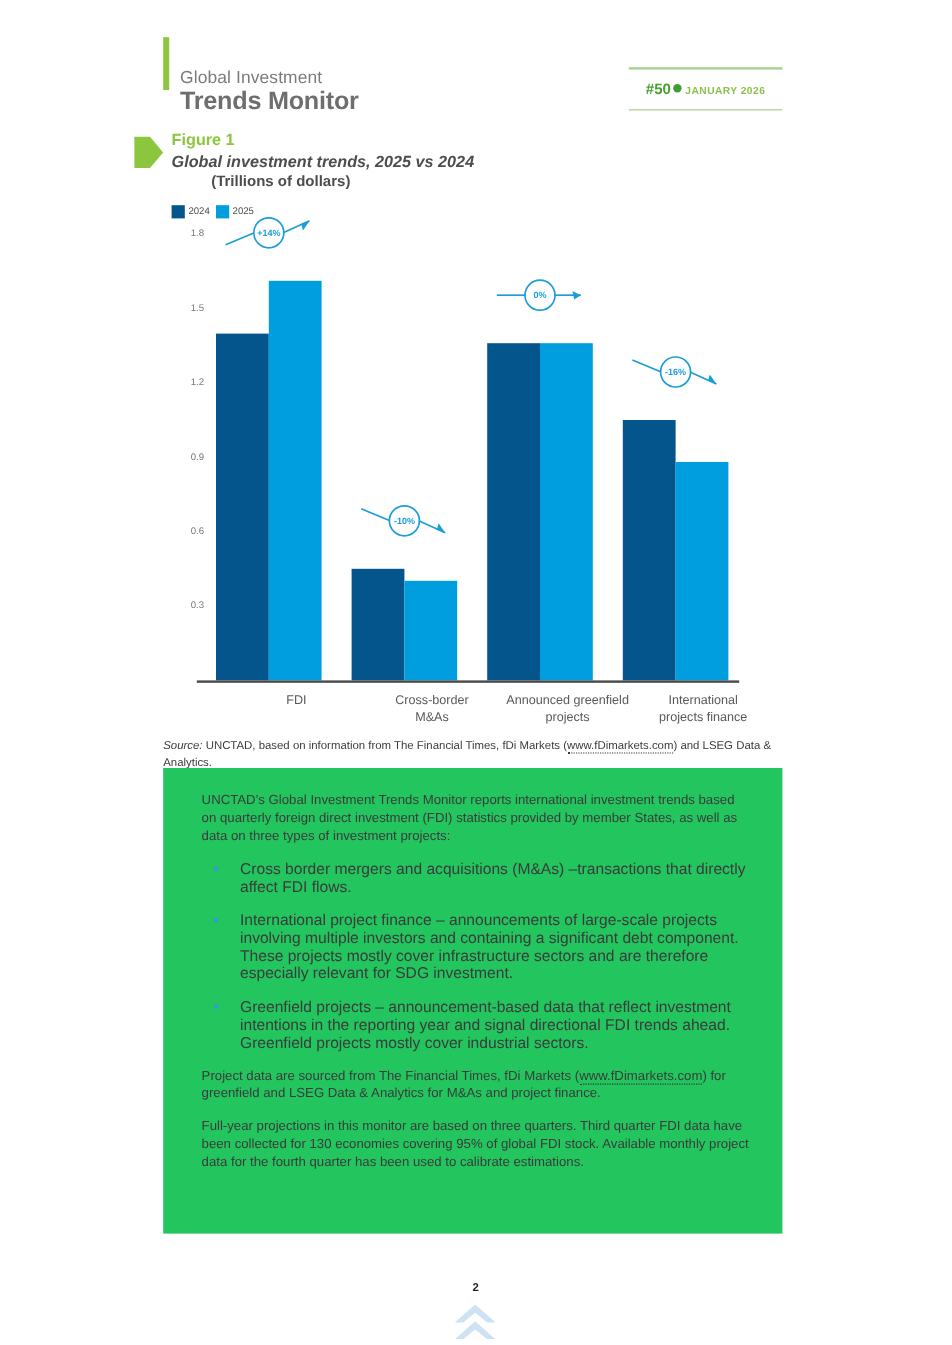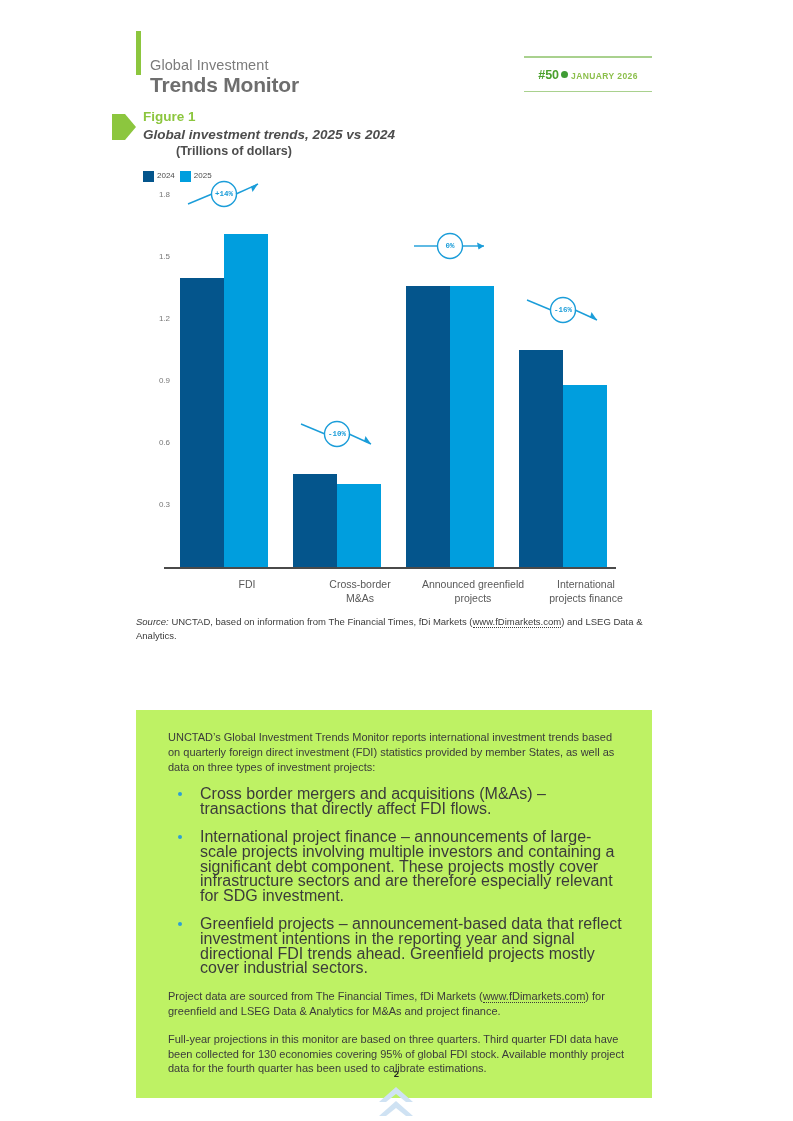--- a/index.html
+++ b/index.html
@@ -42,33 +42,33 @@
   .ytick{position:absolute;left:0;width:30px;text-align:right;font-size:8px;color:#777;line-height:1;}
   .axis{position:absolute;left:24px;top:372px;width:452px;height:2px;background:#4a4a4a;}
   .plot{position:absolute;left:24px;top:0;width:452px;height:372px;}
   .bar{position:absolute;bottom:0;}
   .bar.d{background:#04558c;}
   .bar.l{background:#009ede;}
   .cat{position:absolute;top:383px;font-size:10.5px;color:#595959;text-align:center;line-height:13.5px;}
 
   .badge{position:absolute;}
   .badge svg{display:block;overflow:visible;}
-  .badge .btxt{position:absolute;font-size:7.5px;font-weight:bold;color:#1b9dd9;white-space:nowrap;font-family:Liberation Mono, monospace;}
+  .badge .btxt{position:absolute;font-size:7.5px;font-weight:bold;color:#1b9dd9;white-space:nowrap;}
 
   
   .source{position:absolute;left:136px;top:615px;width:520px;font-size:9.5px;color:#3b3b3b;line-height:13.5px;}
   .source i{font-style:italic;}
   .uline{border-bottom:1px dotted #3b3b3b;}
 
   
-  .infobox{position:absolute;left:136px;top:710px;width:516px;height:388px;background:#bef264;}
+  .infobox{position:absolute;left:136px;top:640px;width:516px;height:388px;background:#22c55e;}
   .ib-inner{position:absolute;left:32px;top:20px;width:456px;}
   .ib-p{font-size:11px;color:#3b3b3b;line-height:14.8px;margin:0 0 13px 0;}
   .ib-ul{list-style:none;margin:0 0 4px 0;padding:0;}
-  .ib-li{position:relative;padding-left:32px;font-size:16px;color:#3b3b3b;line-height:14.8px;margin-bottom:13px;}
+  .ib-li{position:relative;padding-left:32px;font-size:13px;color:#3b3b3b;line-height:14.8px;margin-bottom:13px;}
   .ib-li .dot{position:absolute;left:10px;top:5px;width:4px;height:4px;border-radius:50%;background:#2e9fd4;}
   .ib-p.last{margin-bottom:0;}
 
   
   .pagenum{position:absolute;left:0;top:1068px;width:793px;text-align:center;font-size:9.5px;font-weight:bold;color:#222;}
   .footlogo{position:absolute;left:378px;top:1086px;width:36px;height:30px;}
 </style>
 </head>
 <body>
 

